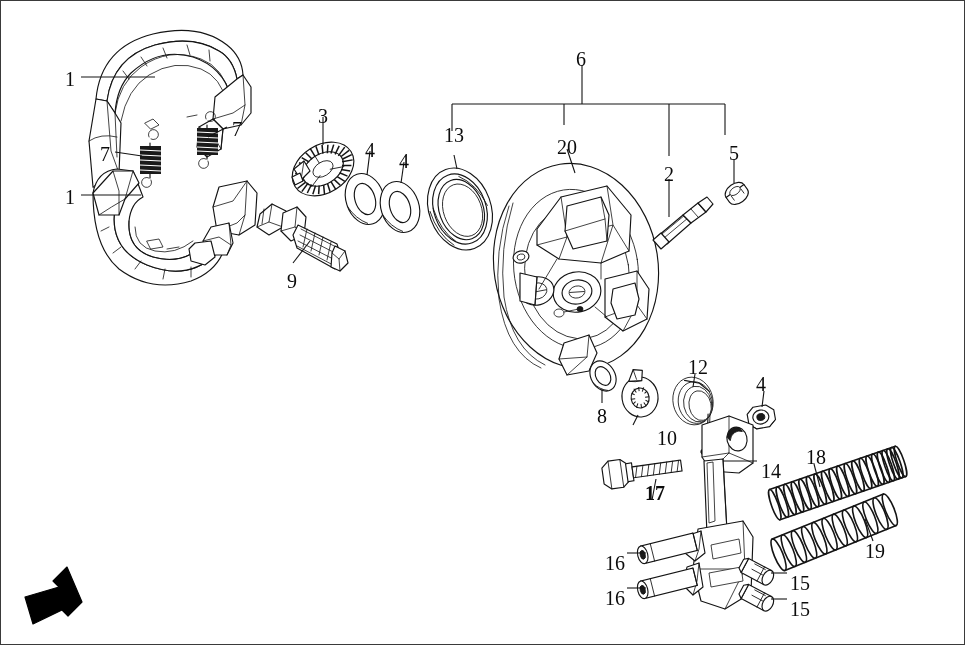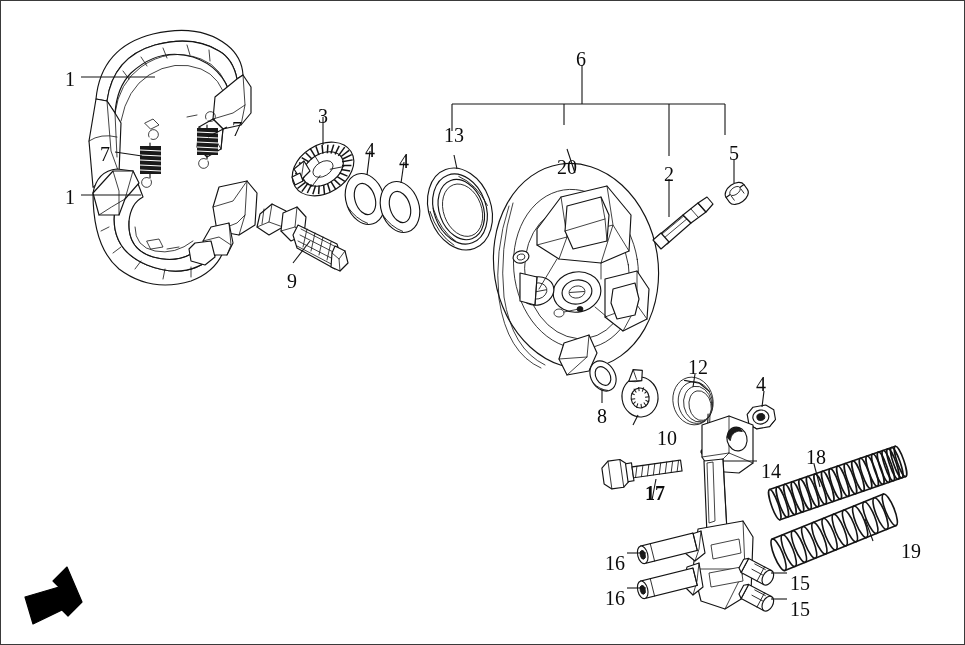--- a/index.html
+++ b/index.html
@@ -621,32 +621,32 @@
 
   <div class="lbl" style="left:64px;  top:68px;">1</div>
   <div class="lbl" style="left:64px;  top:186px;">1</div>
   <div class="lbl" style="left:231px; top:118px;">7</div>
   <div class="lbl" style="left:99px;  top:143px;">7</div>
   <div class="lbl" style="left:317px; top:105px;">3</div>
   <div class="lbl" style="left:364px; top:139px;">4</div>
   <div class="lbl" style="left:398px; top:150px;">4</div>
   <div class="lbl" style="left:286px; top:270px;">9</div>
   <div class="lbl" style="left:443px; top:124px;">13</div>
-  <div class="lbl" style="left:556px; top:136px;margin-top:20px;">20</div>
+  <div class="lbl" style="left:556px; top:136px;">20</div>
   <div class="lbl" style="left:575px; top:48px;">6</div>
   <div class="lbl" style="left:663px; top:163px;">2</div>
   <div class="lbl" style="left:728px; top:142px;">5</div>
   <div class="lbl" style="left:596px; top:405px;">8</div>
   <div class="lbl" style="left:656px; top:427px;">10</div>
   <div class="lbl" style="left:687px; top:356px;">12</div>
   <div class="lbl" style="left:755px; top:373px;">4</div>
   <div class="lbl" style="left:760px; top:460px;">14</div>
   <div class="lbl" style="left:644px; top:482px;font-weight:bold;">17</div>
   <div class="lbl" style="left:604px; top:552px;">16</div>
   <div class="lbl" style="left:604px; top:587px;">16</div>
   <div class="lbl" style="left:789px; top:572px;">15</div>
   <div class="lbl" style="left:789px; top:598px;">15</div>
   <div class="lbl" style="left:805px; top:446px;">18</div>
-  <div class="lbl" style="left:864px; top:540px;margin-left:36px;">19</div>
+  <div class="lbl" style="left:864px; top:540px;">19</div>
 
   <div class="fr-text" style="left:50px; top:594px;">FR.</div>
 
 </div>
 
 </body></html>

